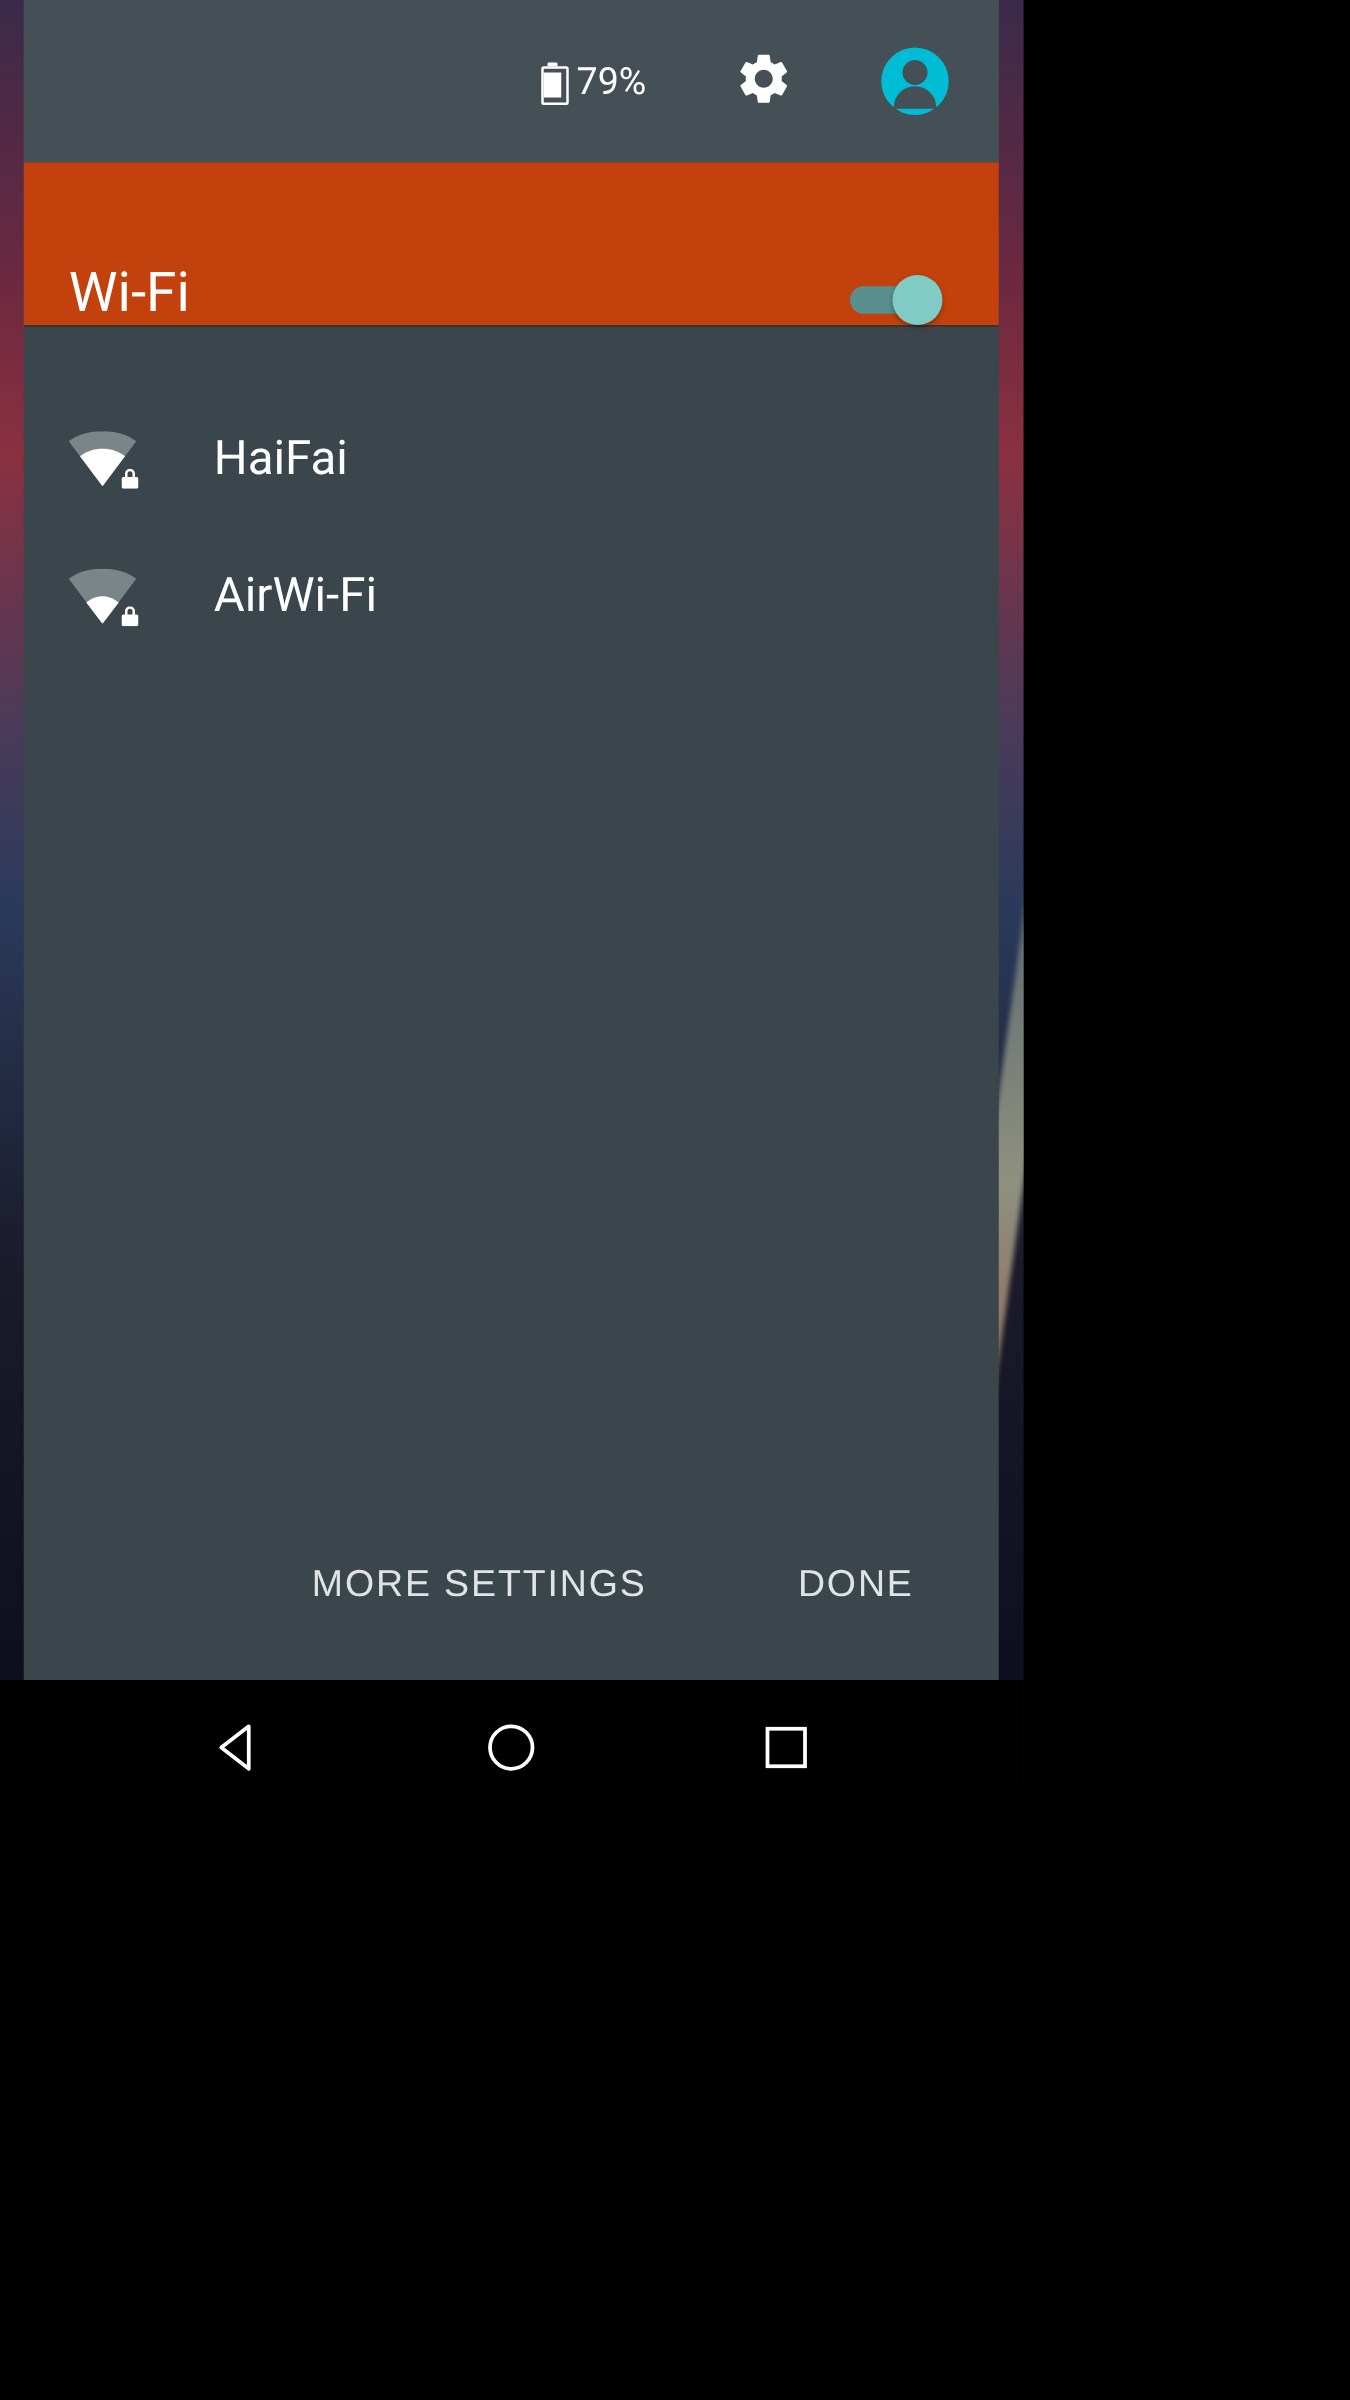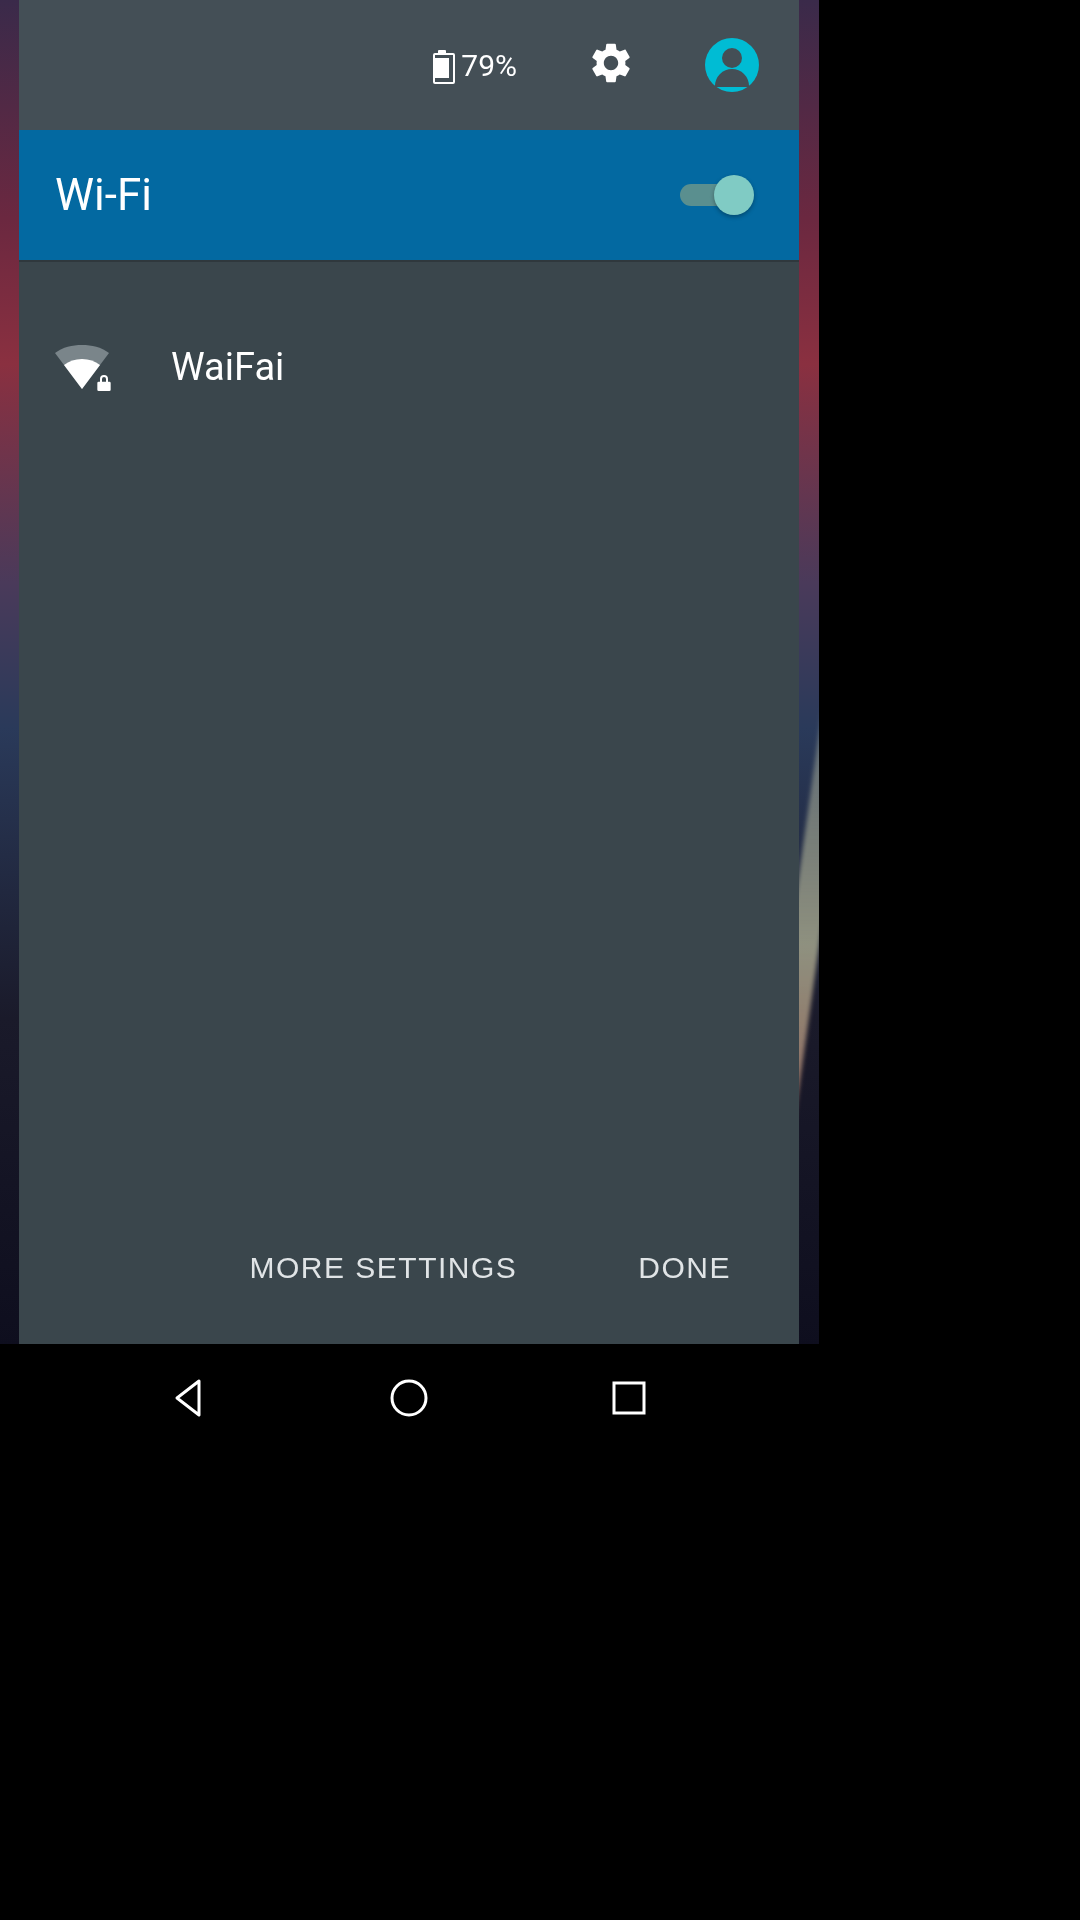--- a/index.html
+++ b/index.html
@@ -112,24 +112,24 @@
       position: absolute;
       bottom: 5px;
       left: 50%;
       transform: translateX(-50%);
       width: 34px;
       height: 18px;
       background: #444f56;
       border-radius: 17px 17px 0 0;
     }
     .header-row {
-      background: #0369a1;
+      background: #c2410c;
       height: 132px;
       display: flex;
-      align-items: center;
+      align-items: flex-end;
       justify-content: space-between;
       padding: 0 45px 0 36px;
       border-bottom: 2px solid #2f383d;
     }
     .title {
       color: #fff;
       font-size: 44px;
       font-weight: 400;
     }
     .toggle {
@@ -252,23 +252,37 @@
         <svg viewBox="0 0 54 44">
           <path d="M27 44 L0 8 C8 2 17 0 27 0 C37 0 46 2 54 8 Z" fill="#7a858a"></path>
           <path d="M27 44 L9 20 C14 16 20 14 27 14 C34 14 40 16 45 20 Z" fill="#fff"></path>
         </svg>
         <div class="lock-badge">
           <svg viewBox="0 0 10 12">
               <path d="M2 5 V3 a3 3 0 0 1 6 0 V5 H9 a1 1 0 0 1 1 1 V11 a1 1 0 0 1 -1 1 H1 a1 1 0 0 1 -1 -1 V6 a1 1 0 0 1 1 -1 Z M3.5 5 H6.5 V3 a1.5 1.5 0 0 0 -3 0 Z"></path>
             </svg>
         </div>
       </div>
-      <span class="network-name">WaiFai</span>
-    </div>
-
+      <span class="network-name">HaiFai</span>
+    </div>
+
+    <div class="network-item">
+      <div class="wifi-icon">
+        <svg viewBox="0 0 54 44">
+          <path d="M27 44 L0 8 C8 2 17 0 27 0 C37 0 46 2 54 8 Z" fill="#7a858a"></path>
+          <path d="M27 44 L14 27 C18 24 22 22 27 22 C32 22 36 24 40 27 Z" fill="#fff"></path>
+        </svg>
+        <div class="lock-badge">
+          <svg viewBox="0 0 10 12">
+              <path d="M2 5 V3 a3 3 0 0 1 6 0 V5 H9 a1 1 0 0 1 1 1 V11 a1 1 0 0 1 -1 1 H1 a1 1 0 0 1 -1 -1 V6 a1 1 0 0 1 1 -1 Z M3.5 5 H6.5 V3 a1.5 1.5 0 0 0 -3 0 Z"></path>
+            </svg>
+        </div>
+      </div>
+      <span class="network-name">AirWi-Fi</span>
+    </div>
 
   </div>
 
   <div class="footer">
     <button class="footer-btn">More Settings</button>
     <button class="footer-btn">Done</button>
   </div>
 </div>
 
 <div class="navbar">

